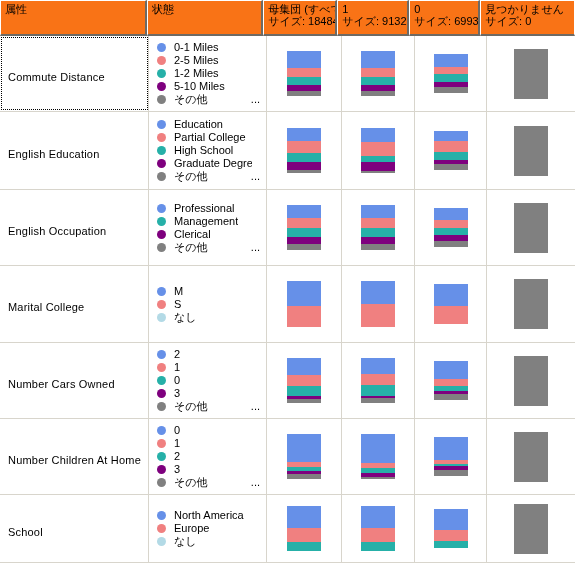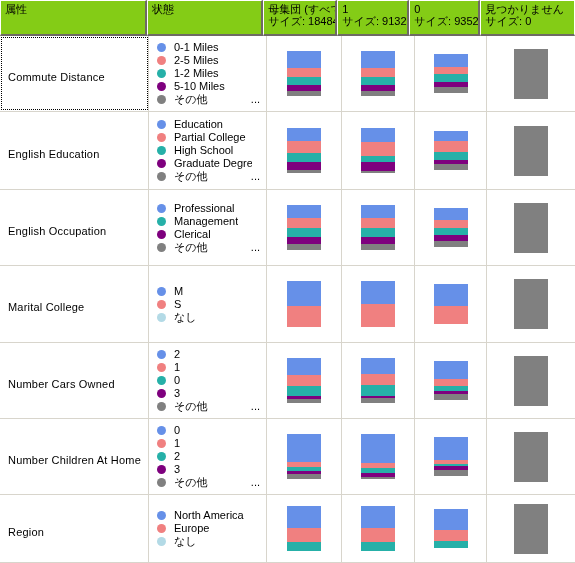--- a/index.html
+++ b/index.html
@@ -23,21 +23,21 @@
   }
 
   
   .header-row {
     display: flex;
     height: 36px;
     background: #ffffff;
     box-sizing: border-box;
   }
   .col-head {
-    background: #84cc16;
+    background: #f97316;
     border-top: 1px solid #ffffff;
     border-left: 1px solid #ffffff;
     border-right: 2px solid #6e6a64;
     border-bottom: 2px solid #6e6a64;
     box-sizing: border-box;
     padding: 2px 4px 15px 4px;
     font-size: 11px;
     line-height: 12px;
     color: #000000;
     overflow: hidden;
@@ -155,21 +155,21 @@
       <div class="col-head h-pop">
         <span class="hd-line1">母集団 (すべて)</span>
         <span class="hd-line2">サイズ: 18484</span>
       </div>
       <div class="col-head h-one">
         <span class="hd-line1">1</span>
         <span class="hd-line2">サイズ: 9132</span>
       </div>
       <div class="col-head h-zero">
         <span class="hd-line1">0</span>
-        <span class="hd-line2">サイズ: 9352</span>
+        <span class="hd-line2">サイズ: 6993</span>
       </div>
       <div class="col-head h-notfound">
         <span class="hd-line1">見つかりません</span>
         <span class="hd-line2">サイズ: 0</span>
       </div>
     </div>
 
   <div class="grid-body" id="grid-body">
       <div class="data-row row-selected" style="height: 76px;">
         <div class="cell c-attr">
@@ -564,21 +564,21 @@
         <div class="cell c-nf">
           <div class="bar-wrap">
             <div class="stack" style="height: 50px;">
               <div class="seg" style="background: rgb(128, 128, 128); height: 100%;"></div>
             </div>
           </div>
         </div>
       </div>
       <div class="data-row" style="height: 68px;">
         <div class="cell c-attr">
-          <span class="attr-label">Region</span>
+          <span class="attr-label">School</span>
         </div>
         <div class="cell c-state">
           <div class="legend">
             <div class="legend-item">
               <span class="legend-dot" style="background: rgb(102, 144, 232);"></span>
               <span class="legend-text">North America</span>
             </div>
             <div class="legend-item">
               <span class="legend-dot" style="background: rgb(240, 128, 128);"></span>
               <span class="legend-text">Europe</span>

